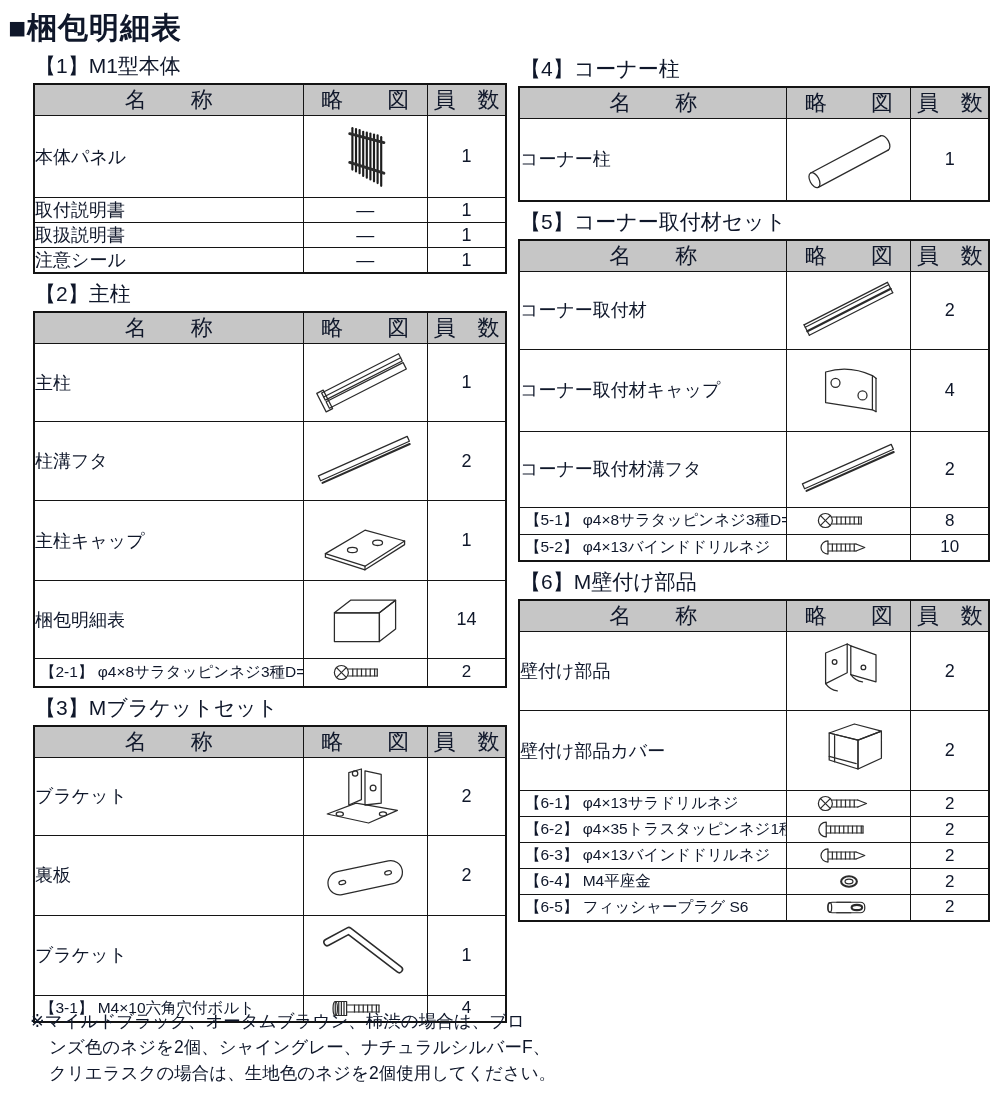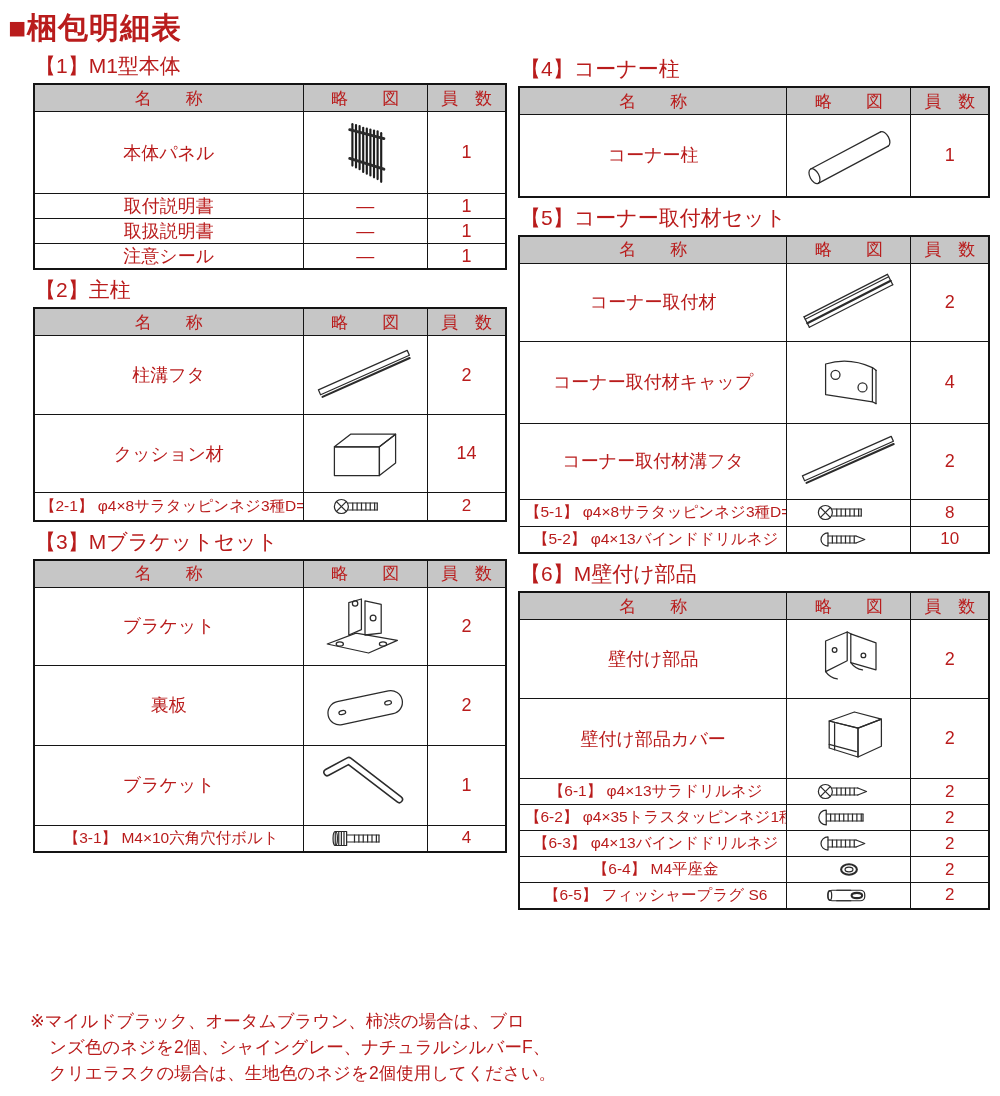--- a/index.html
+++ b/index.html
@@ -1,27 +1,27 @@
 <!DOCTYPE html>
 <html><head>
 <meta charset="utf-8">
 <style>
   html,body{margin:0;padding:0;background:#fff;}
   .page{position:relative;width:1000px;height:1096px;background:#fff;overflow:hidden;
-        font-family:"Liberation Sans","DejaVu Sans",sans-serif;color:#b91c1c;}
+        font-family:"Liberation Sans","DejaVu Sans",sans-serif;color:#0f172a;}
   .page-title{position:absolute;left:8px;top:8px;margin:0;font-size:30px;font-weight:bold;letter-spacing:1px;}
   .col{position:absolute;}
   .col-left{left:33px;top:52px;width:474px;}
   .col-right{left:518px;top:55px;width:472px;}
   .caption{font-size:21px;margin:6px 0 3px 2px;white-space:nowrap;}
   .col > .caption:first-child{margin-top:0;}
   table.parts{border-collapse:collapse;width:100%;table-layout:fixed;border:2px solid #141414;}
   table.parts th,table.parts td{border:1px solid #141414;padding:0;overflow:hidden;}
-  table.parts th{background:#c6c6c6;font-weight:normal;font-size:17px;height:26px;white-space:nowrap;}
-  td.name{padding-left:10px;font-size:18px;text-align:center;white-space:nowrap;}
+  table.parts th{background:#c6c6c6;font-weight:normal;font-size:22px;height:26px;white-space:nowrap;}
+  td.name{padding-left:10px;font-size:18px;text-align:left;white-space:nowrap;}
   tr.small td.name{font-size:15.5px;padding-left:5px;}
   td.qty{text-align:center;font-size:18px;}
   tr.small td.qty{font-size:17px;}
   td.sketch{text-align:center;}
   .c-name{width:57%;}.c-sketch{width:26.4%;}.c-qty{width:16.6%;}
   .dash{font-size:18px;}
   .icon-wrap svg{display:block;margin:0 auto;}
   tr:not(.small) .icon-wrap svg{width:116px;height:72px;}
   tr.small .icon-wrap svg{width:80px;height:21px;}
   .icon-wrap svg line,.icon-wrap svg path,.icon-wrap svg rect,.icon-wrap svg ellipse,
@@ -98,32 +98,55 @@
           <col class="c-qty">
         </colgroup>
         <thead>
           <tr>
             <th>名　　称</th>
             <th>略　　図</th>
             <th>員　数</th>
           </tr>
         </thead>
         <tbody>
+          <tr style="height: 78px;">
+            <td class="name">主柱</td>
+            <td class="sketch"><span class="icon-wrap"><svg viewBox="0 0 120 80">
+                  <g transform="rotate(-27 60 40)">
+                    <rect x="12" y="28" width="96" height="9"></rect>
+                    <rect x="12" y="39" width="96" height="8"></rect>
+                    <line x1="12" y1="33" x2="108" y2="33"></line>
+                    <rect x="7" y="26" width="8" height="23"></rect>
+                  </g>
+                </svg></span></td>
+            <td class="qty">1</td>
+          </tr>
           <tr style="height: 79px;">
             <td class="name">柱溝フタ</td>
             <td class="sketch"><span class="icon-wrap"><svg viewBox="0 0 120 80">
                   <g transform="rotate(-24 60 40)">
                     <rect x="6" y="34" width="108" height="6"></rect>
                     <line class="t2" x1="7" y1="43" x2="113" y2="43"></line>
                   </g>
                 </svg></span></td>
             <td class="qty">2</td>
           </tr>
+          <tr style="height: 80px;">
+            <td class="name">主柱キャップ</td>
+            <td class="sketch"><span class="icon-wrap"><svg viewBox="0 0 120 80">
+                  <polygon points="16,54 60,28 104,40 60,68"></polygon>
+                  <polyline points="16,54 16,58 60,72 104,44 104,40"></polyline>
+                  <line x1="60" y1="68" x2="60" y2="72"></line>
+                  <ellipse cx="46" cy="50" rx="5.5" ry="3"></ellipse>
+                  <ellipse cx="74" cy="42" rx="5.5" ry="3"></ellipse>
+                </svg></span></td>
+            <td class="qty">1</td>
+          </tr>
           <tr style="height: 78px;">
-            <td class="name">クッション材</td>
+            <td class="name">梱包明細表</td>
             <td class="sketch"><span class="icon-wrap"><svg viewBox="0 0 120 80">
                   <polygon points="26,32 44,18 94,18 76,32"></polygon>
                   <rect x="26" y="32" width="50" height="32"></rect>
                   <polygon points="76,32 94,18 94,50 76,64"></polygon>
                 </svg></span></td>
             <td class="qty">14</td>
           </tr>
           <tr class="small" style="height: 28px;">
             <td class="name">【2-1】 φ4×8サラタッピンネジ3種D=6</td>
             <td class="sketch"><span class="icon-wrap"><svg viewBox="0 0 84 24">

